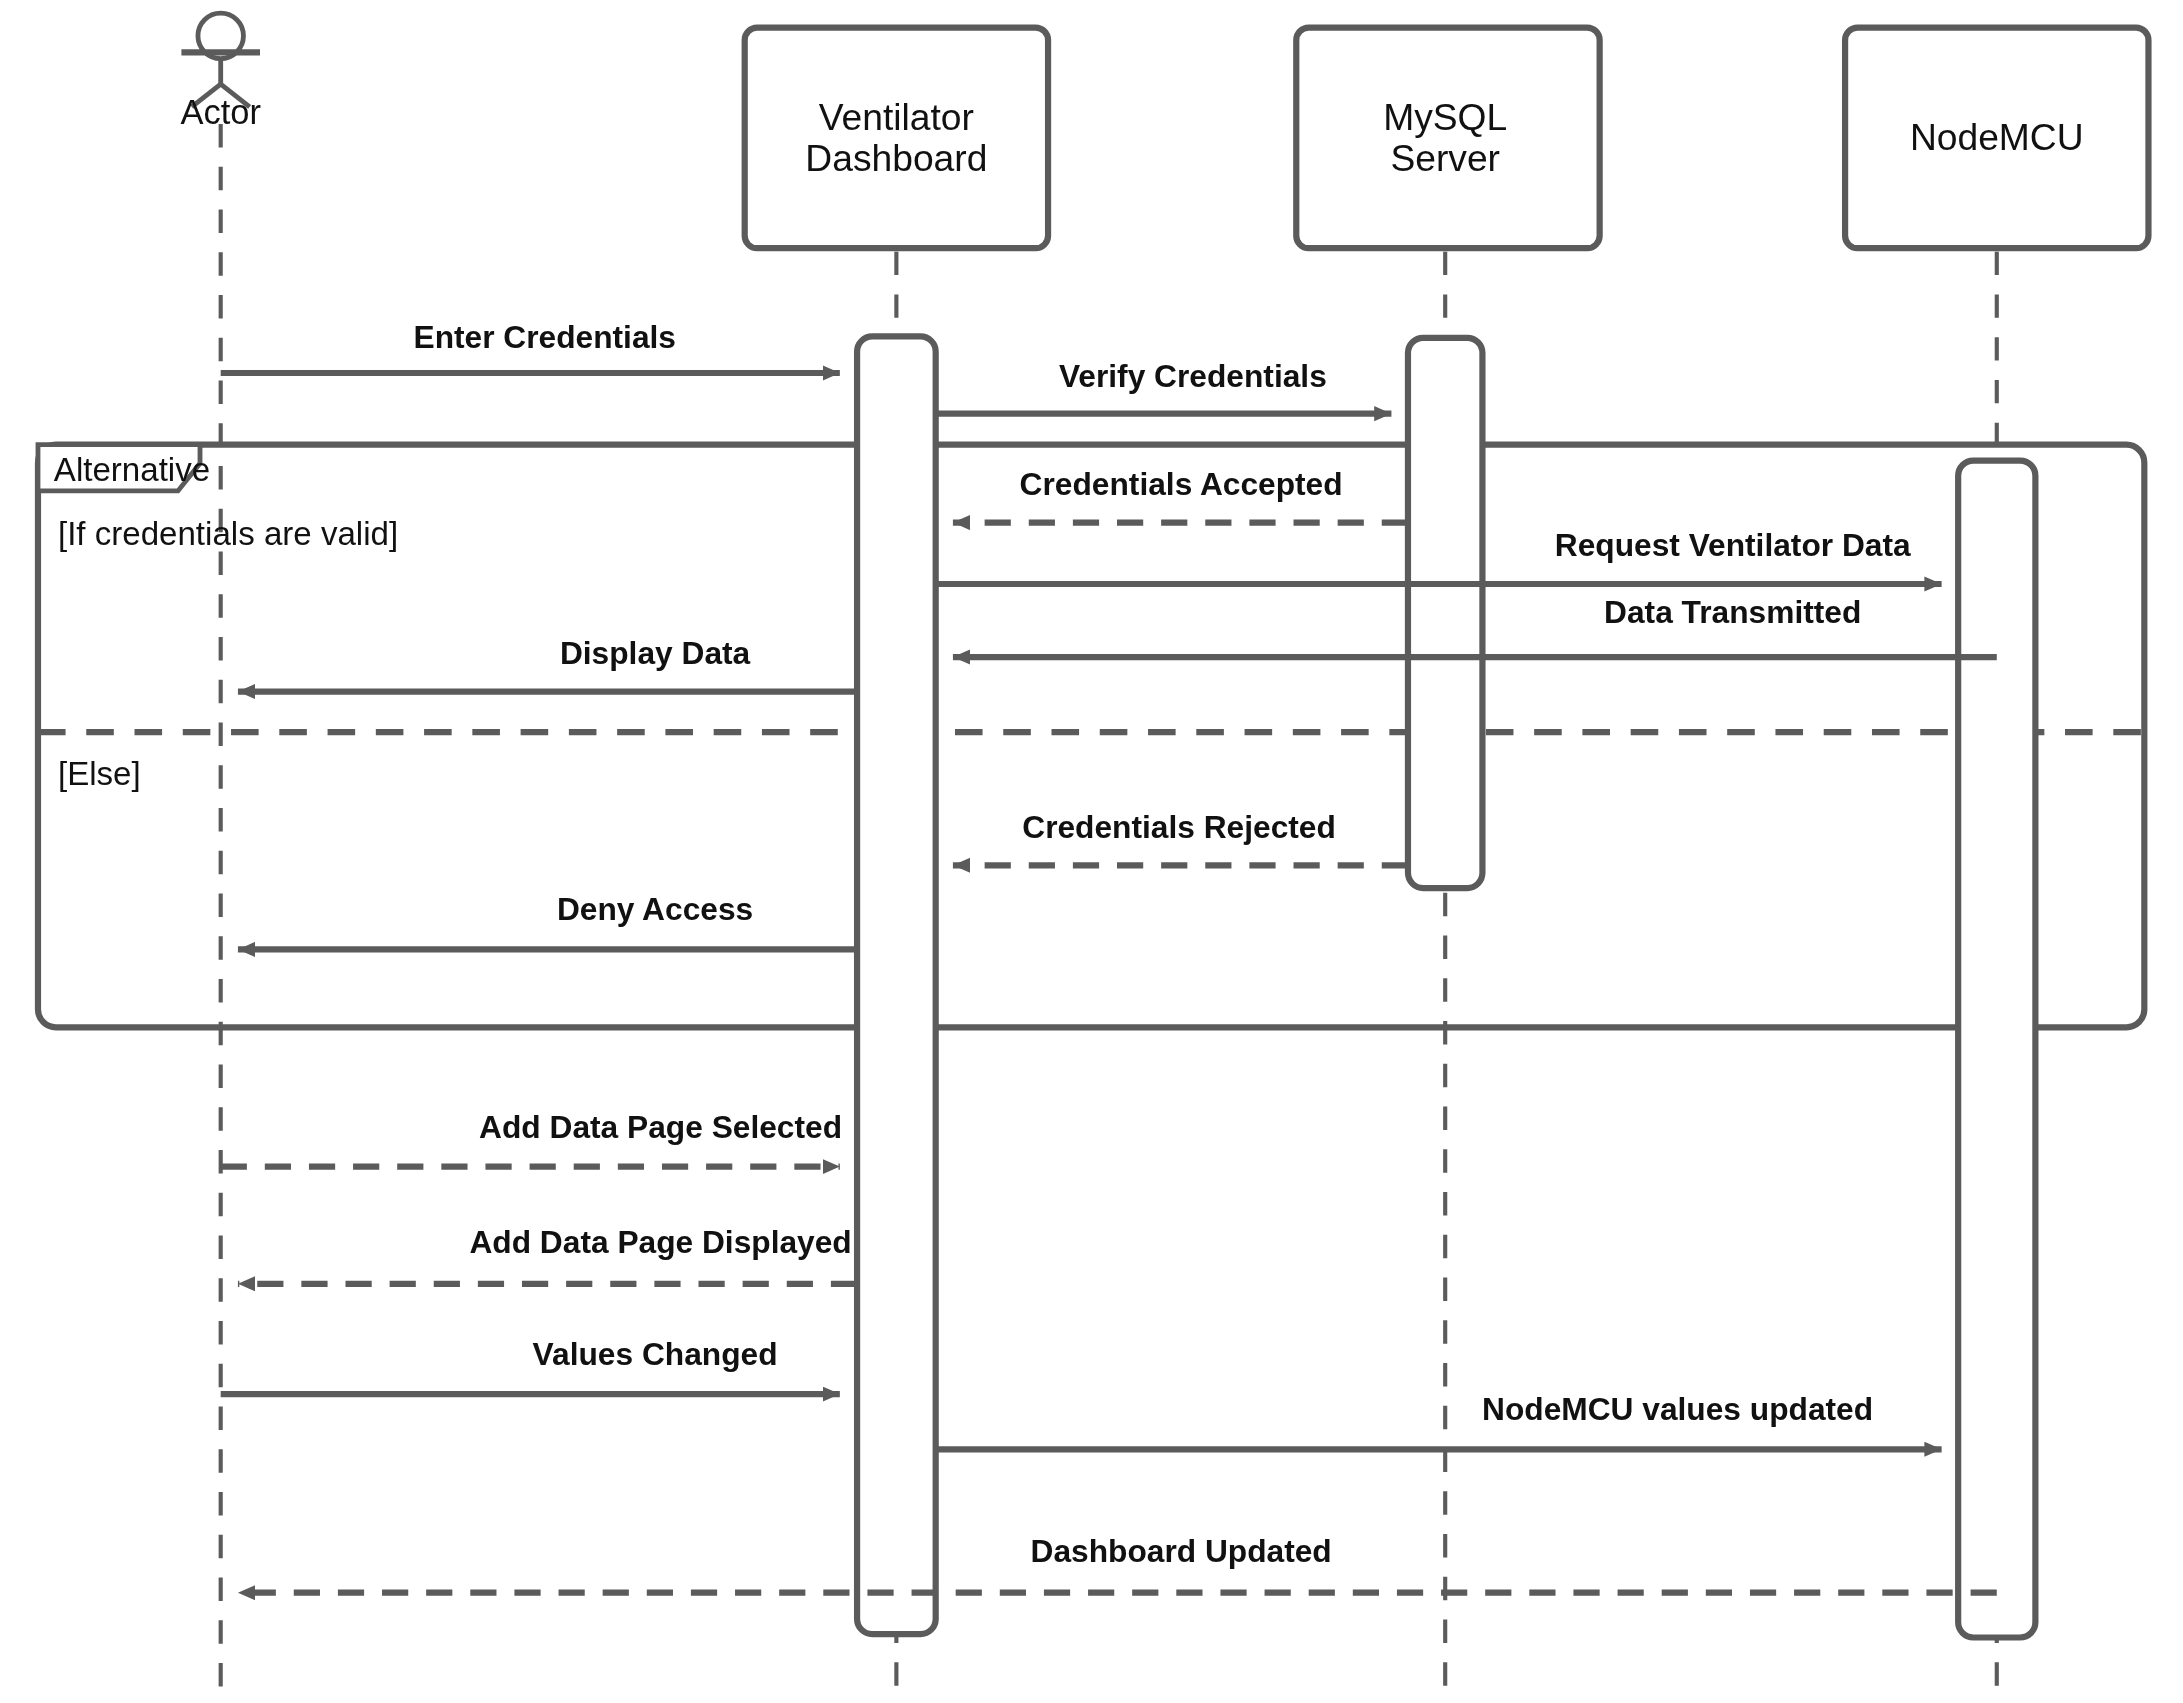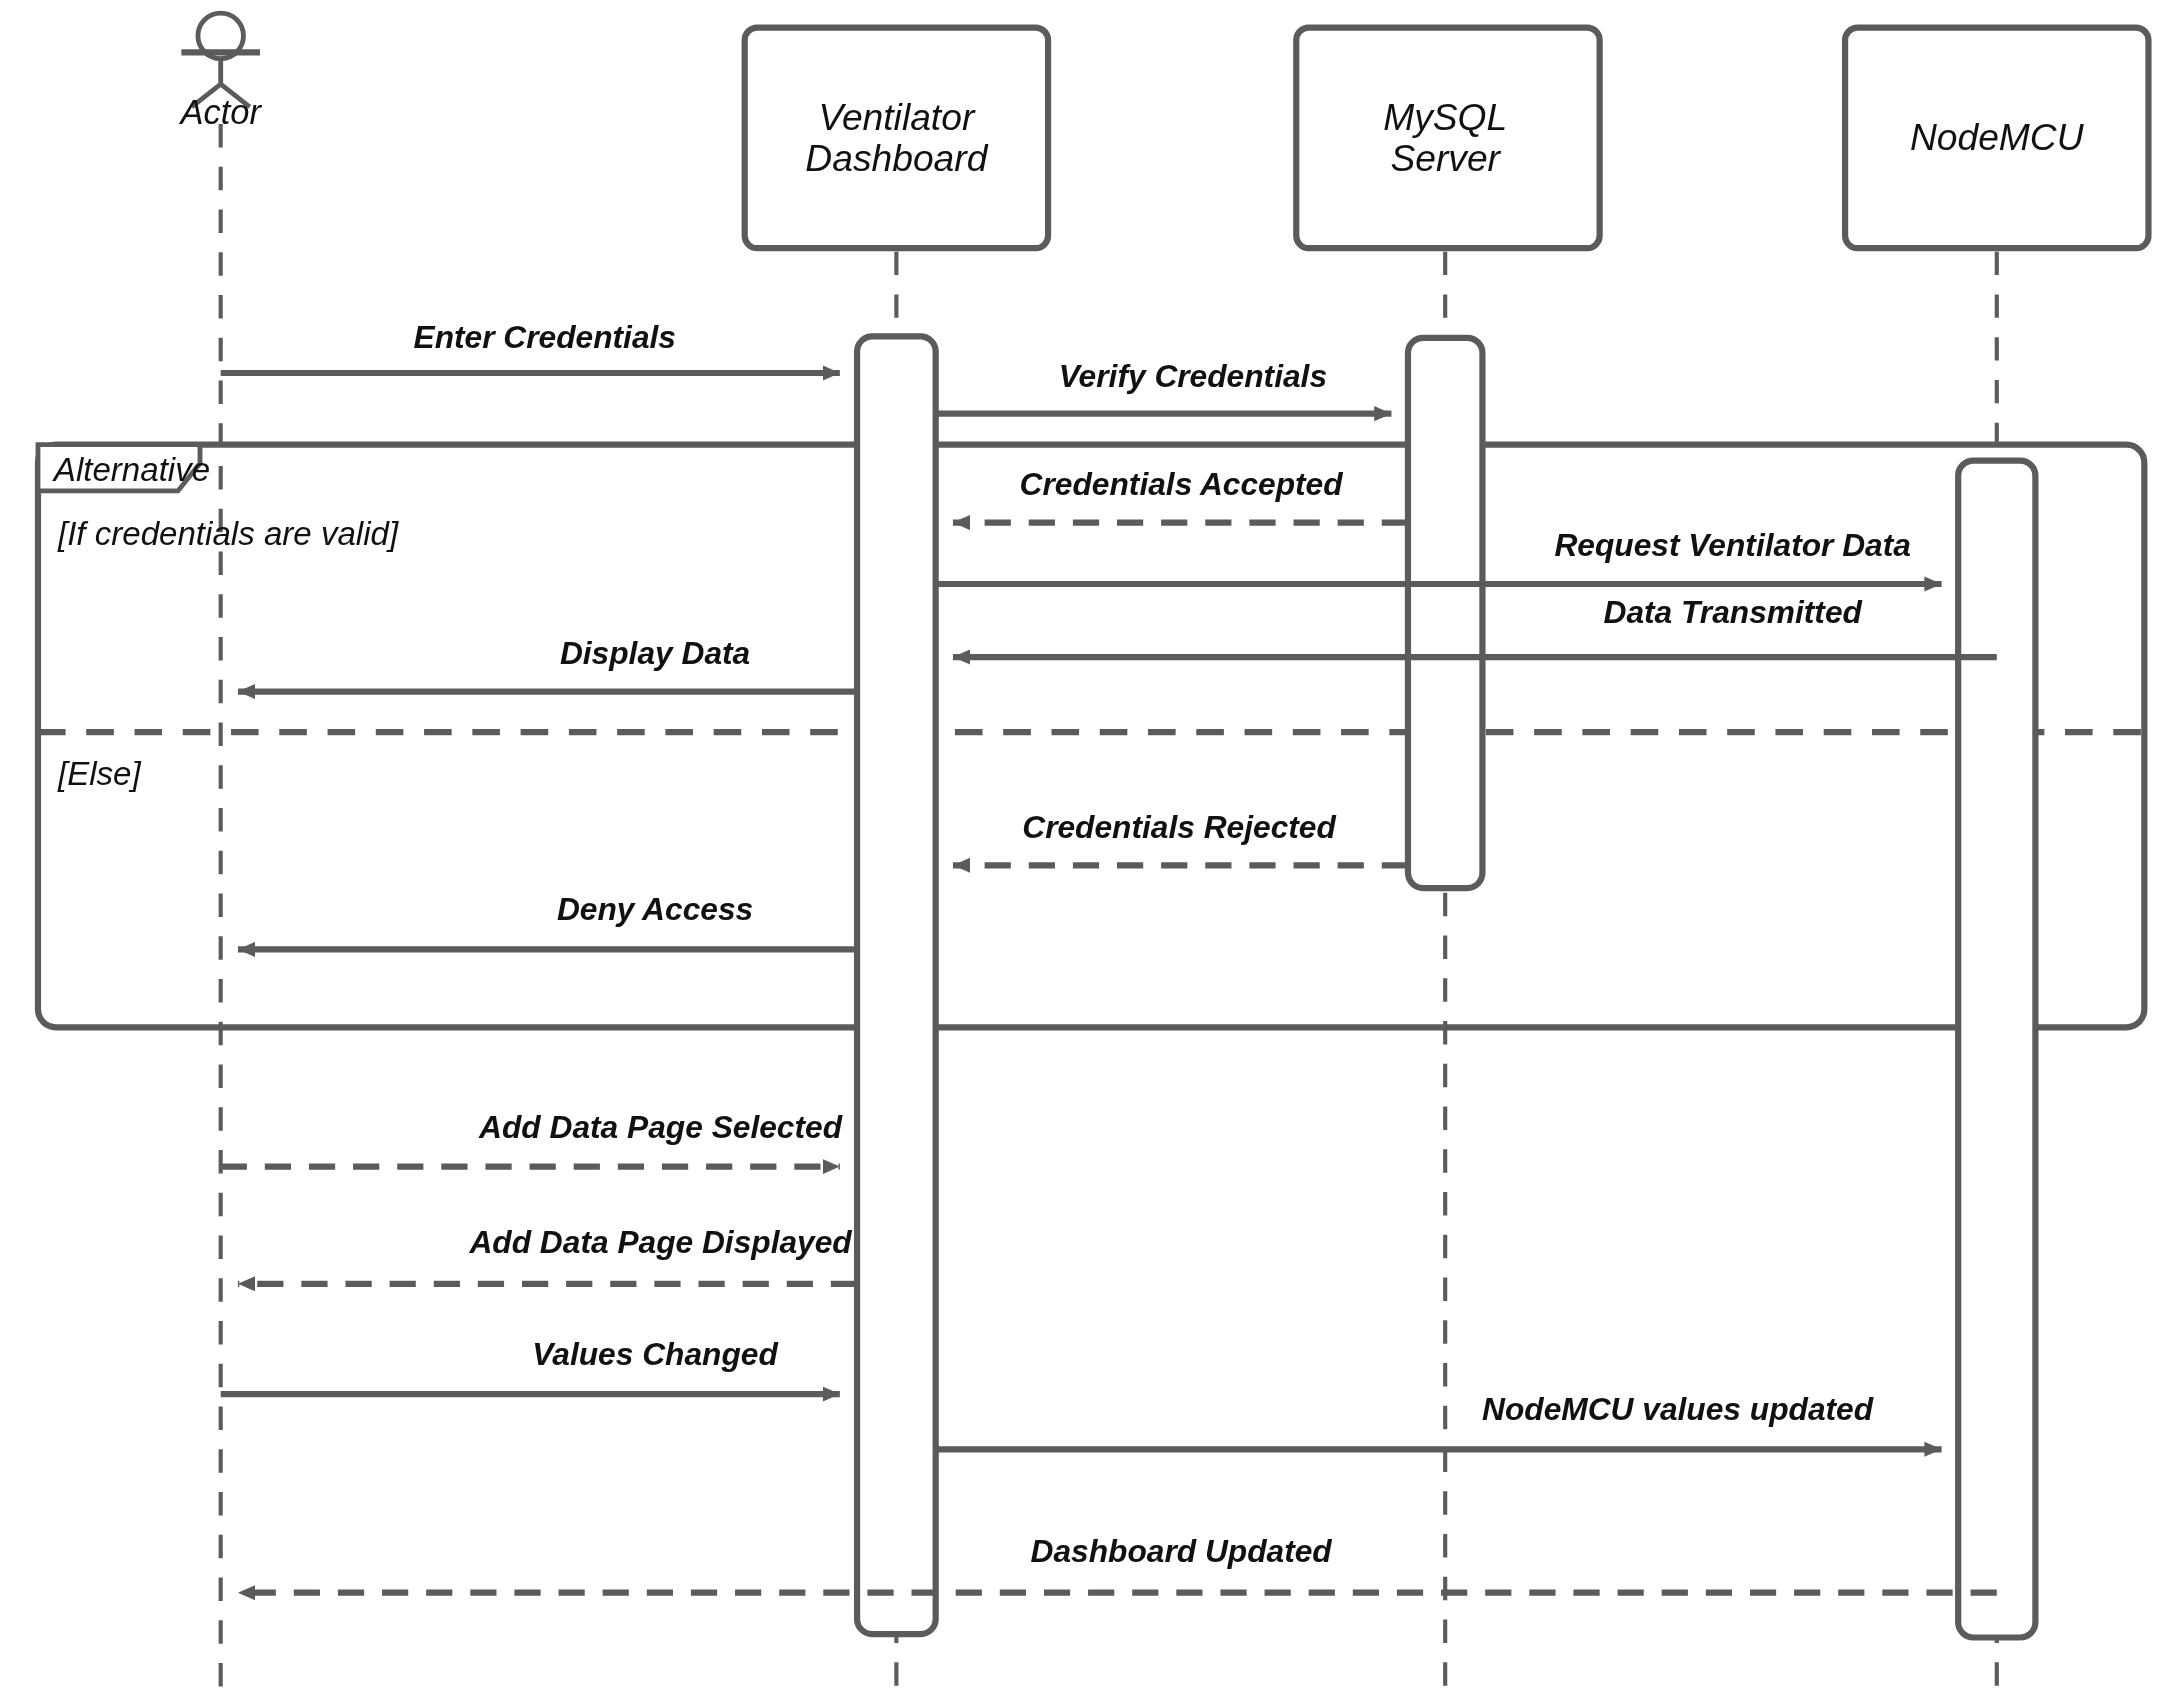--- a/index.html
+++ b/index.html
@@ -1,17 +1,17 @@
 <!DOCTYPE html>
 <html style="font-size:11px"><head>
 <meta charset="utf-8">
 <style>
   html,body{margin:0;padding:0;background:#ffffff;}
   body{font-family:"Liberation Sans",sans-serif;}
-  #stage{position:relative;width:2183px;height:1703px;background:#fff;overflow:hidden;font-style:italic;}
+  #stage{position:relative;width:2183px;height:1703px;background:#fff;overflow:hidden;}
   svg#diagram{position:absolute;left:0;top:0;width:2183px;height:1703px;}
   .lbl{font-family:"Liberation Sans",sans-serif;fill:#111111;}
   .hdr{font-size:54px;text-anchor:middle;}
   .actorlbl{font-size:50px;text-anchor:middle;}
   .msg{font-size:46px;font-weight:bold;text-anchor:middle;}
   .frag{font-size:48px;}
   .guard{font-size:48px;}
 </style>
 </head>
 <body>

